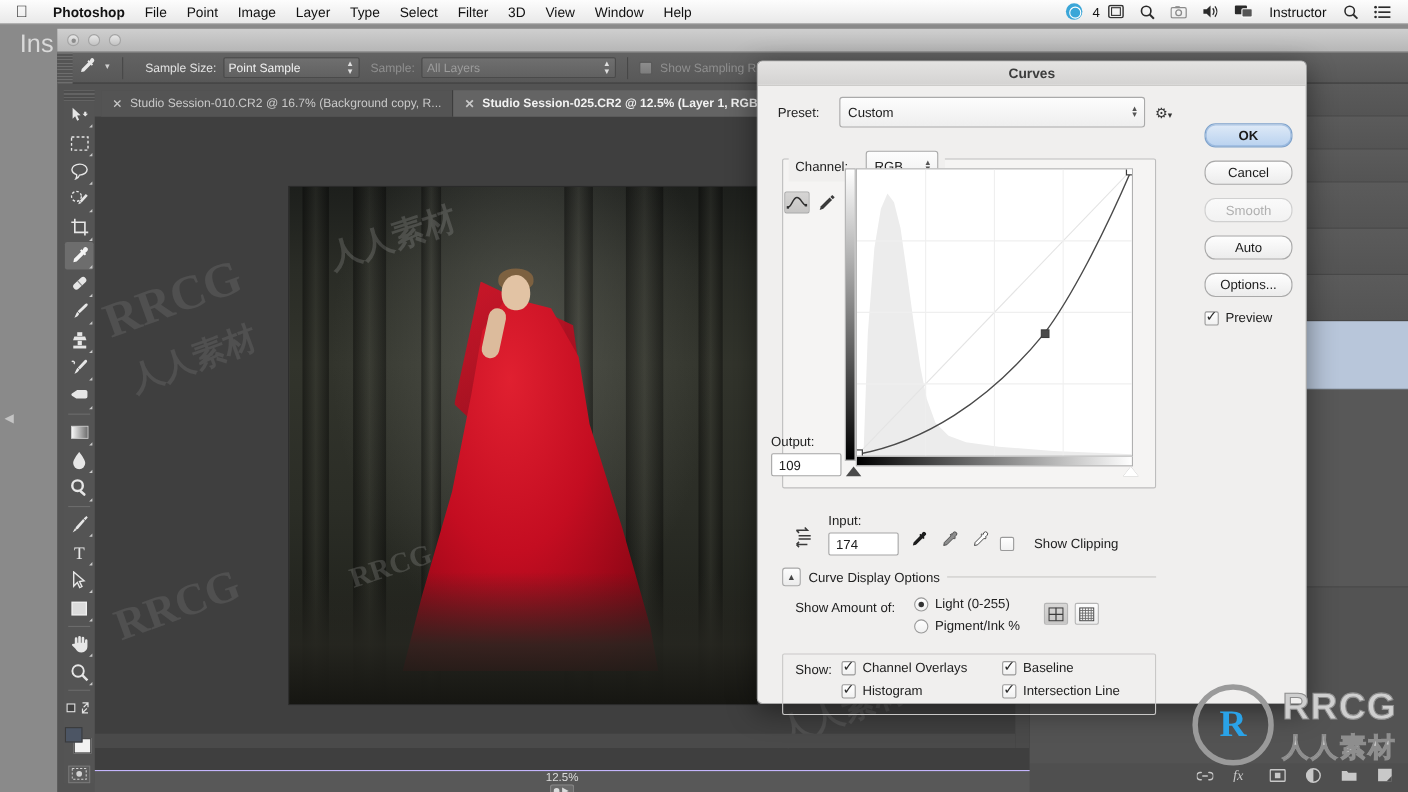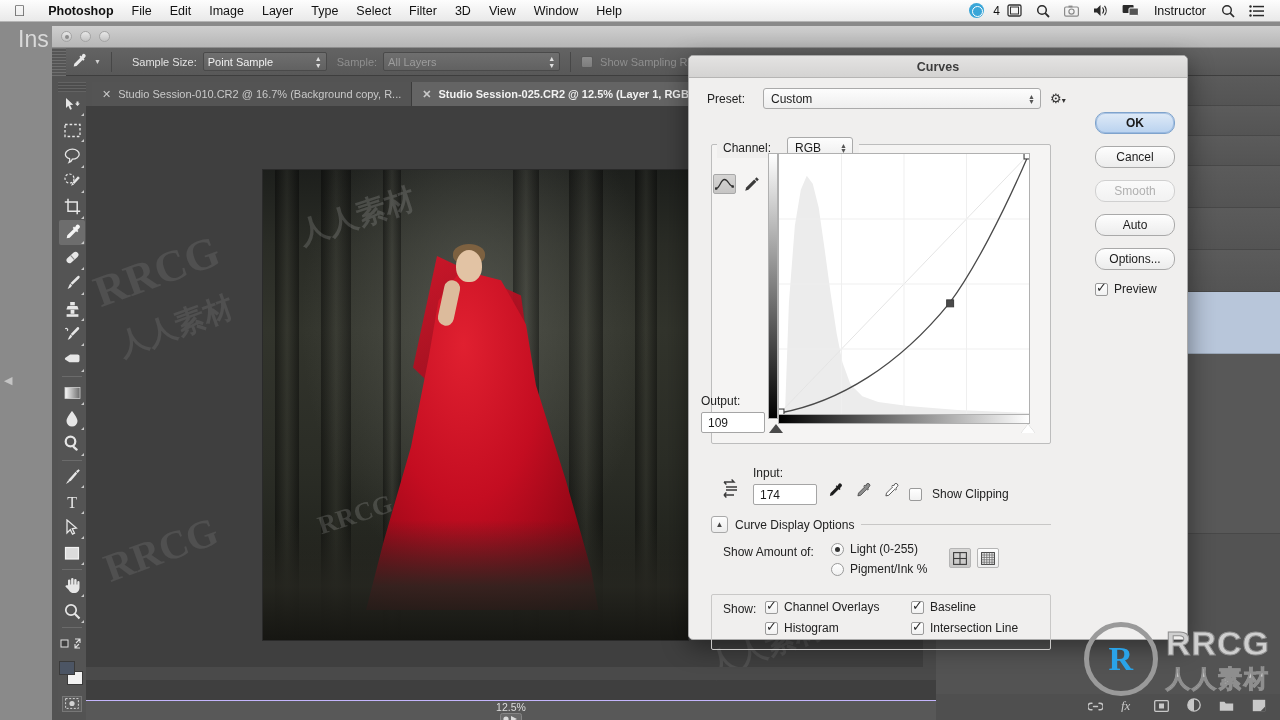--- a/index.html
+++ b/index.html
@@ -189,21 +189,21 @@
   }
   .dlg-title { height: 22px; background: linear-gradient(#e4e3e2,#d4d3d2);
     border-bottom: 1px solid #b6b5b4; border-radius: 5px 5px 0 0;
     display: flex; align-items: center; justify-content: center;
     font-size: 12.5px; color: #3c3c3c; font-weight: 600; }
   .dlg-body { position: relative; padding: 10px 12px; }
 
   .row { display: flex; align-items: center; }
   .lbl { font-size: 12px; color: #222; }
   .select {
-    height: 21px; background: linear-gradient(#fdfdfd,#eeeeee);
+    height: 28px; background: linear-gradient(#fdfdfd,#eeeeee);
     border: 1px solid #aaa; border-radius: 3px; position: relative;
     display:flex; align-items:center; padding: 0 22px 0 7px; font-size: 12px;
   }
   .select .ar { position: absolute; right: 5px; display:flex; flex-direction:column;
     align-items:center; line-height:5px; font-size: 7px; color: #555; }
   .gear { margin-left: 9px; font-size: 13px; color: #333; }
 
   .btn {
     width: 80px; height: 22px; border-radius: 10px; font-size: 12px;
     background: linear-gradient(#fefefe,#ececec); border: 1px solid #a9a9a9;
@@ -277,21 +277,21 @@
 <body>
 
 <div id="root">
 
   <div class="desk-text">Ins</div>
 
   <div class="macbar">
     <span class="apple-logo"></span>
     <span class="mi bold">Photoshop</span>
     <span class="mi">File</span>
-    <span class="mi">Edit</span>
+    <span class="mi">Point</span>
     <span class="mi">Image</span>
     <span class="mi">Layer</span>
     <span class="mi">Type</span>
     <span class="mi">Select</span>
     <span class="mi">Filter</span>
     <span class="mi">3D</span>
     <span class="mi">View</span>
     <span class="mi">Window</span>
     <span class="mi">Help</span>
 
@@ -747,21 +747,21 @@
             <svg width="16" height="16" viewBox="0 0 16 16">
                 <path d="M11.6 1a1.9 1.9 0 012.7 2.7l-1.5 1.5.8.8-1.1 1.1-.8-.8-6 6-2.8.6.6-2.8 6-6-.8-.8 1.1-1.1.8.8z" fill="#8d8d8d" stroke="#333" stroke-width="0.7"></path>
               </svg>
           </span>
           <span>
             <svg width="16" height="16" viewBox="0 0 16 16">
                 <path d="M11.6 1a1.9 1.9 0 012.7 2.7l-1.5 1.5.8.8-1.1 1.1-.8-.8-6 6-2.8.6.6-2.8 6-6-.8-.8 1.1-1.1.8.8z" fill="#fdfdfd" stroke="#333" stroke-width="0.8"></path>
               </svg>
           </span>
         </span>
-        <span style="display:flex; align-items:flex-end; gap:10px; margin-bottom:4px;">
+        <span style="display:flex; align-items:flex-end; gap:18px; margin-bottom:4px;">
           <span class="cbox"></span>
           <span class="lbl">Show Clipping</span>
         </span>
       </div>
 
       <div class="sec-hdr" style="position:absolute; left:22px; top:438px; width:340px;">
         <span class="tri-btn">▲</span>
         <span class="lbl">Curve Display Options</span>
         <span class="hr"></span>
       </div>

